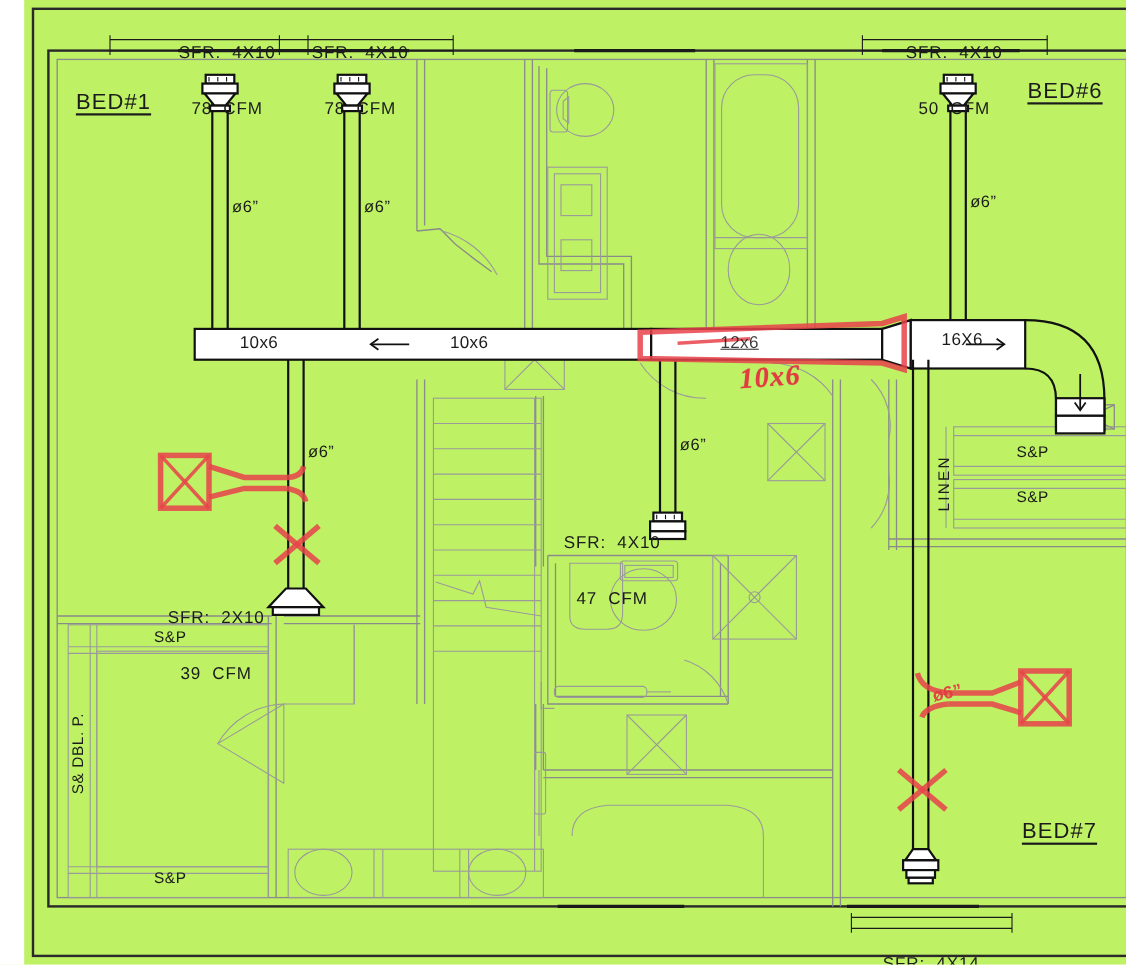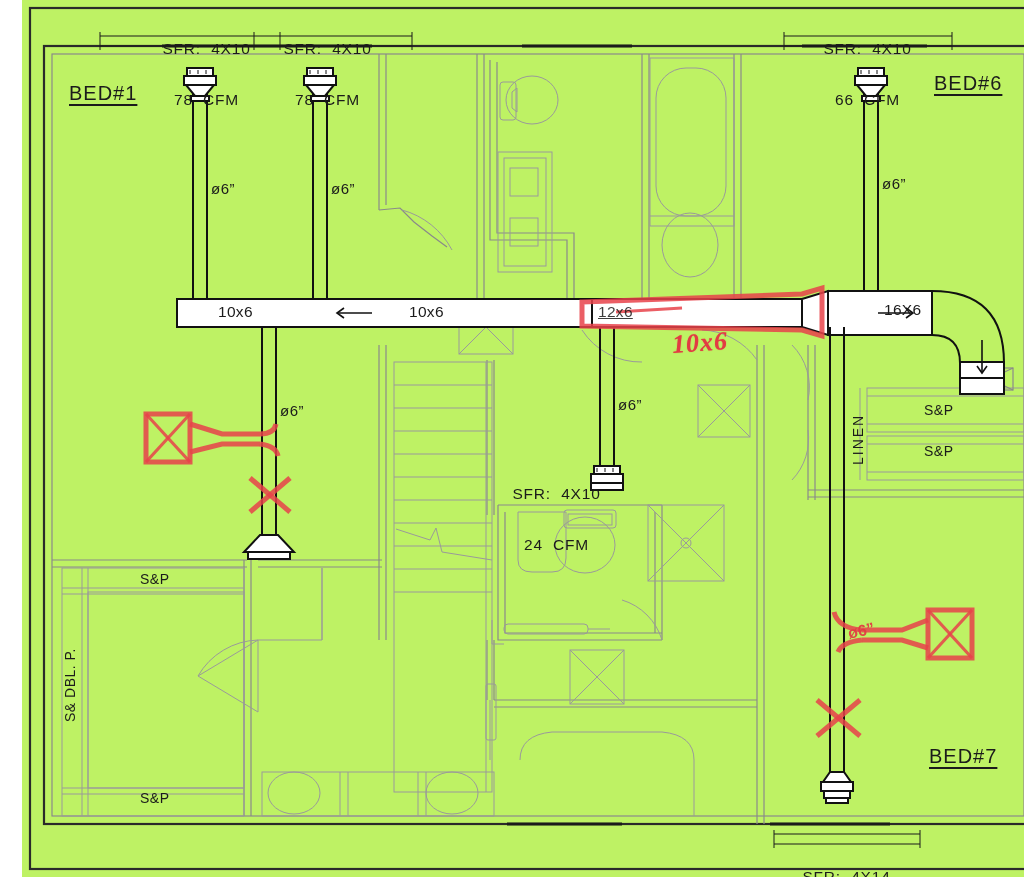--- a/index.html
+++ b/index.html
@@ -384,27 +384,31 @@
   <div>78  CFM</div>
 </div>
 
 <div class="lbl sfr" style="left:243px;top:6px;width:125px;">
   <div>SFR:  4X10</div>
   <div>78  CFM</div>
 </div>
 
 <div class="lbl sfr" style="left:783px;top:6px;width:125px;">
   <div>SFR:  4X10</div>
-  <div>66  CFM</div>
-</div>
-
+  <div>50  CFM</div>
+</div>
+
+<div class="lbl sfr" style="left:112px;top:519px;width:125px;">
+  <div>SFR:  2X10</div>
+  <div>39  CFM</div>
+</div>
 
 <div class="lbl sfr" style="left:472px;top:451px;width:125px;">
   <div>SFR:  4X10</div>
-  <div>24  CFM</div>
+  <div>47  CFM</div>
 </div>
 
 <div class="lbl sfr" style="left:762px;top:834px;width:125px;">
   <div>SFR:  4X14</div>
   
 </div>
 
 <div class="lbl room" style="left:47px;top:82px;">BED#1</div>
 <div class="lbl room" style="left:912px;top:72px;">BED#6</div>
 <div class="lbl room" style="left:907px;top:745px;">BED#7</div>
@@ -417,19 +421,19 @@
 <div class="lbl sp" style="left:902px;top:443px;">S&amp;P</div>
 
 <div class="lbl dia" style="left:189px;top:180px;">ø6”</div>
 <div class="lbl dia" style="left:309px;top:180px;">ø6”</div>
 <div class="lbl dia" style="left:860px;top:175px;">ø6”</div>
 <div class="lbl dia" style="left:258px;top:402px;">ø6”</div>
 <div class="lbl dia" style="left:596px;top:396px;">ø6”</div>
 
 <div class="lbl dsize" style="left:196px;top:303px;">10x6</div>
 <div class="lbl dsize" style="left:387px;top:303px;">10x6</div>
-<div class="lbl dsize" style="left:576px;top:303px;opacity:.85;text-decoration:underline;">12x6</div>
-<div class="lbl dsize" style="left:862px;top:301px;">16X6</div>
+<div class="lbl dsize" style="left:633px;top:303px;opacity:.85;text-decoration:underline;">12x6</div>
+<div class="lbl dsize" style="left:834px;top:301px;">16X6</div>
 
 <div class="redhand" style="left:650px;top:328px;">10x6</div>
 <div class="redsm" style="left:826px;top:622px;font-size:16px;">ø6”</div>
 
 </div>
 
 </body></html>

